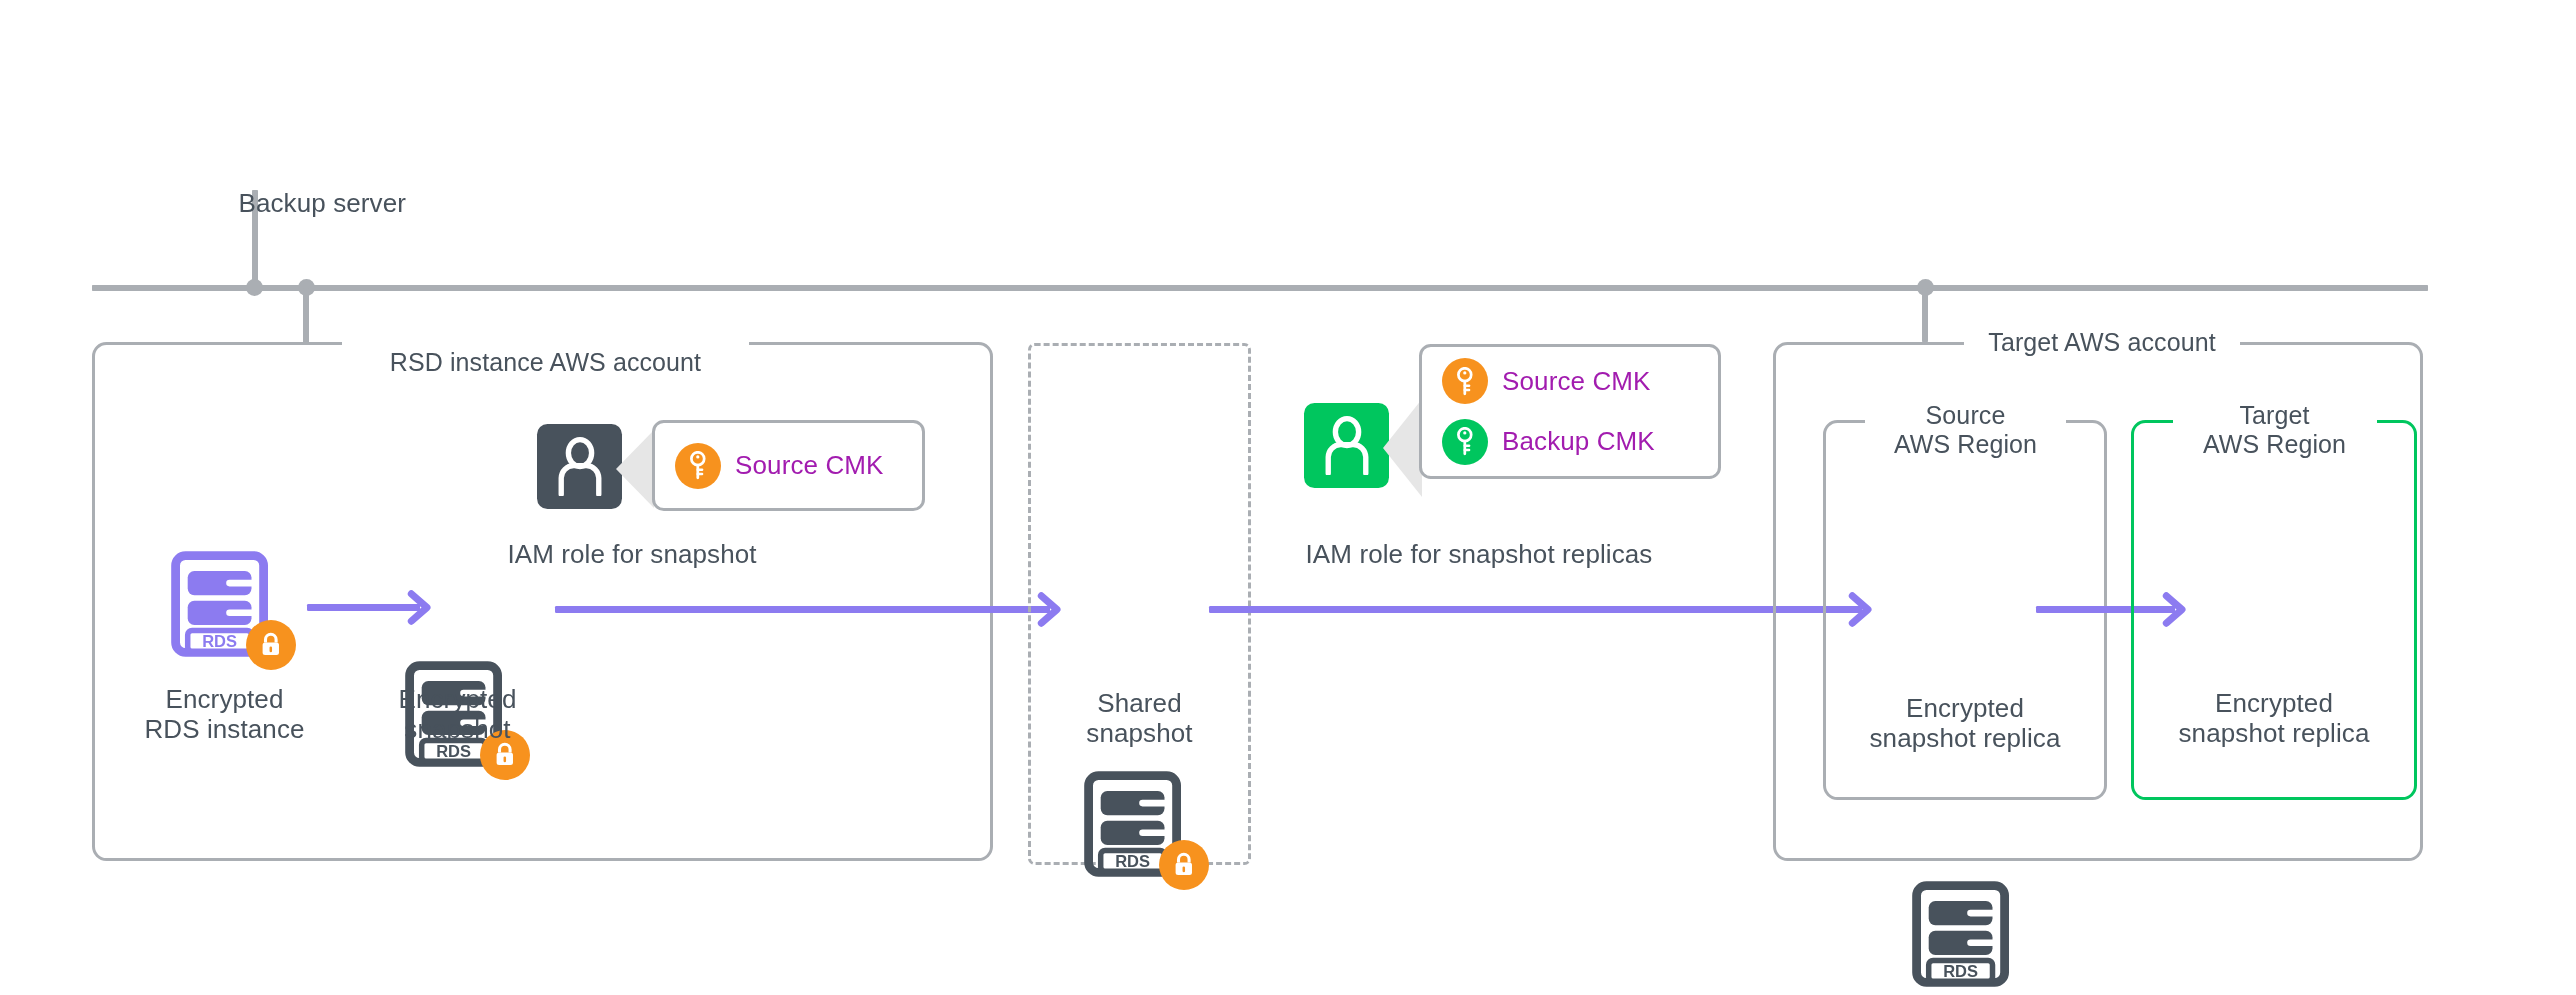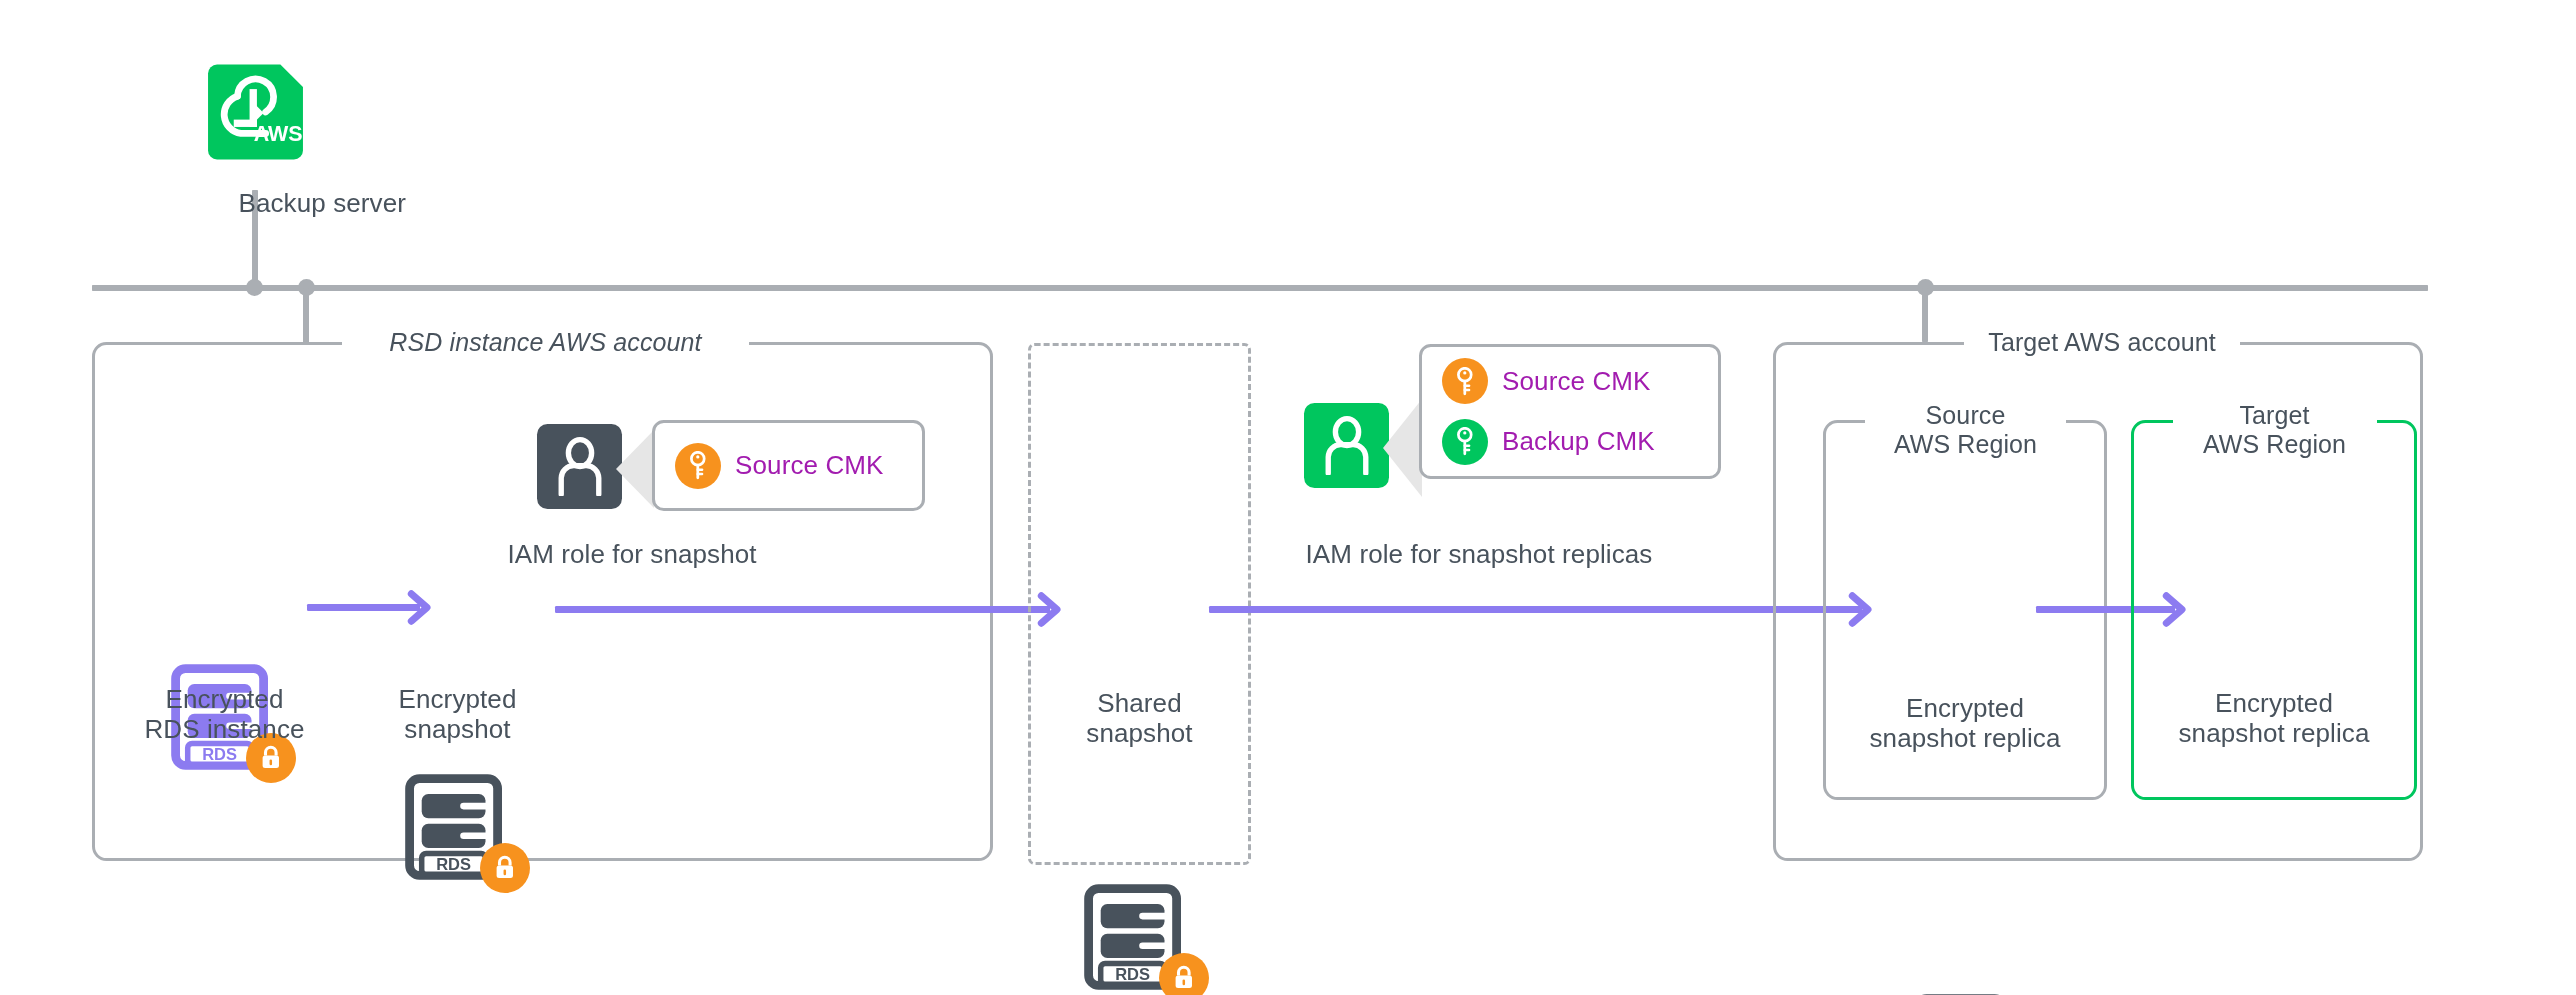--- a/index.html
+++ b/index.html
@@ -155,40 +155,25 @@
 
   <div class="abs stem" style="left:252px; top:190px; height:97px;"></div>
   <div class="abs dot" style="left:246px; top:279px;"></div>
 
   <div class="abs dot" style="left:298px; top:279px;"></div>
   <div class="abs stem" style="left:303px; top:288px; height:55px;"></div>
 
   <div class="abs dot" style="left:1917px; top:279px;"></div>
   <div class="abs stem" style="left:1922px; top:288px; height:54px;"></div>
 
-  <div class="abs awslogo" style="left:199px; top:60px; width:113px; height:113px;">
-    <svg width="113" height="113" viewBox="0 0 100 100" aria-hidden="true">
-      <path d="M8 12 a8 8 0 0 1 8 -8 h56 l20 20 v56 a8 8 0 0 1 -8 8 h-68 a8 8 0 0 1 -8 -8 z" fill="#00C65E"></path>
-      <g fill="none" stroke="#ffffff" stroke-width="6" stroke-linecap="round" stroke-linejoin="round">
-        <path d="M59 46 a16 16 0 1 0 -25 -14"></path>
-        <path d="M34 32 a17 17 0 0 0 3 33 h22"></path>
-      </g>
-      <g fill="none" stroke="#ffffff" stroke-width="6.5" stroke-linecap="square">
-        <path d="M48 29 v27"></path>
-        <path d="M48 56 h-14"></path>
-      </g>
-      <path d="M48 56 l-13 -13 h13 z" fill="#ffffff" transform="rotate(45 48 56)"></path>
-      <text x="70" y="72" font-family="Liberation Sans, sans-serif" font-size="19" font-weight="bold" fill="#ffffff" text-anchor="middle">AWS</text>
-    </svg>
-  </div>
   <div class="abs label" style="left:104px; top:188px; width:302px;text-align:right;">Backup server</div>
 
   <div class="abs groupbox" style="left:92px; top:342px; width:901px; height:519px;"></div>
   <div class="abs notch" style="left:342px; top:338px; width:407px;"></div>
-  <div class="abs grouplabel" style="left:342px; top:328px; width:407px;font-style:italic;">RSD instance AWS account</div>
+  <div class="abs grouplabel" style="left:342px; top:348px; width:407px;">RSD instance AWS account</div>
 
   <div class="abs iam-icon" style="left:537px; top:424px; width:85px; height:85px; background:#48525C;">
     <svg width="54" height="59" viewBox="0 0 60 66" aria-hidden="true">
       <ellipse cx="30" cy="18" rx="13" ry="15" fill="none" stroke="#ffffff" stroke-width="6"></ellipse>
       <path d="M9 64 v-18 a14 14 0 0 1 14 -14 h14 a14 14 0 0 1 14 14 v18" fill="none" stroke="#ffffff" stroke-width="6" stroke-linecap="round"></path>
     </svg>
   </div>
 
   <div class="abs" style="left:616px; top:430px; width:0; height:0;
               border-top:39px solid transparent;

